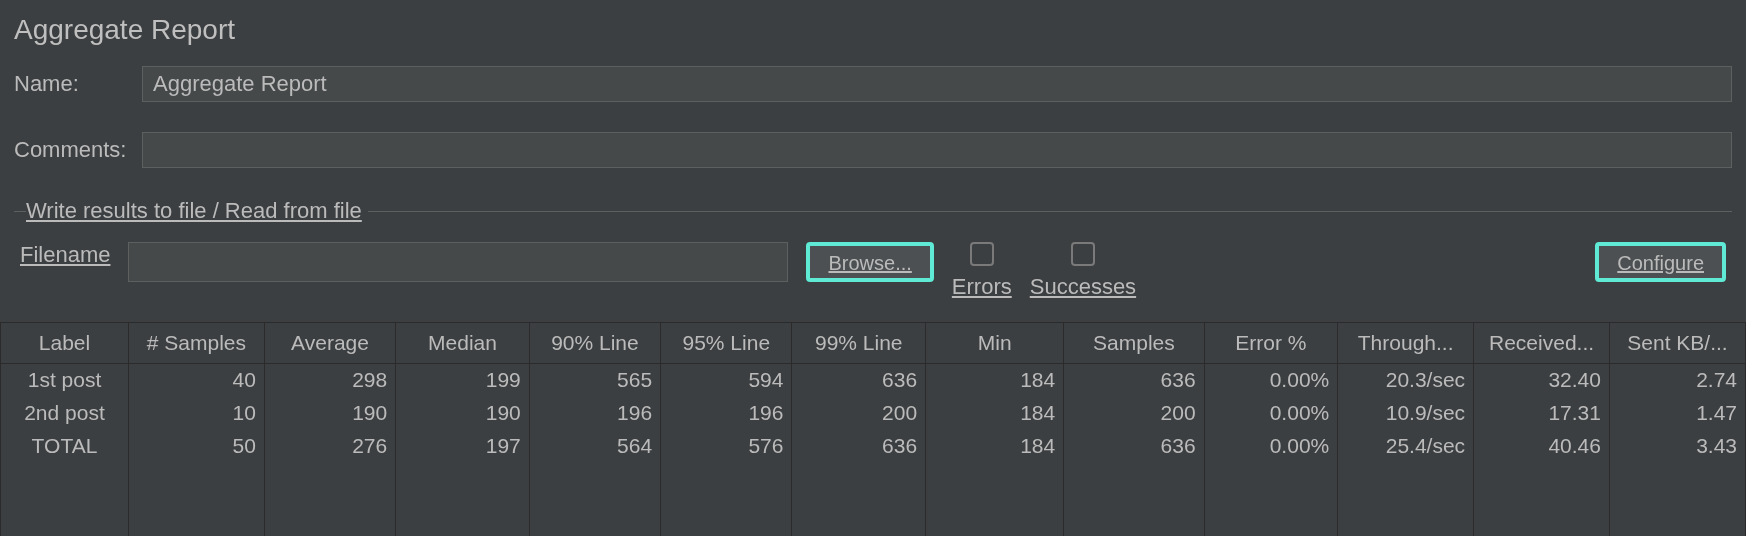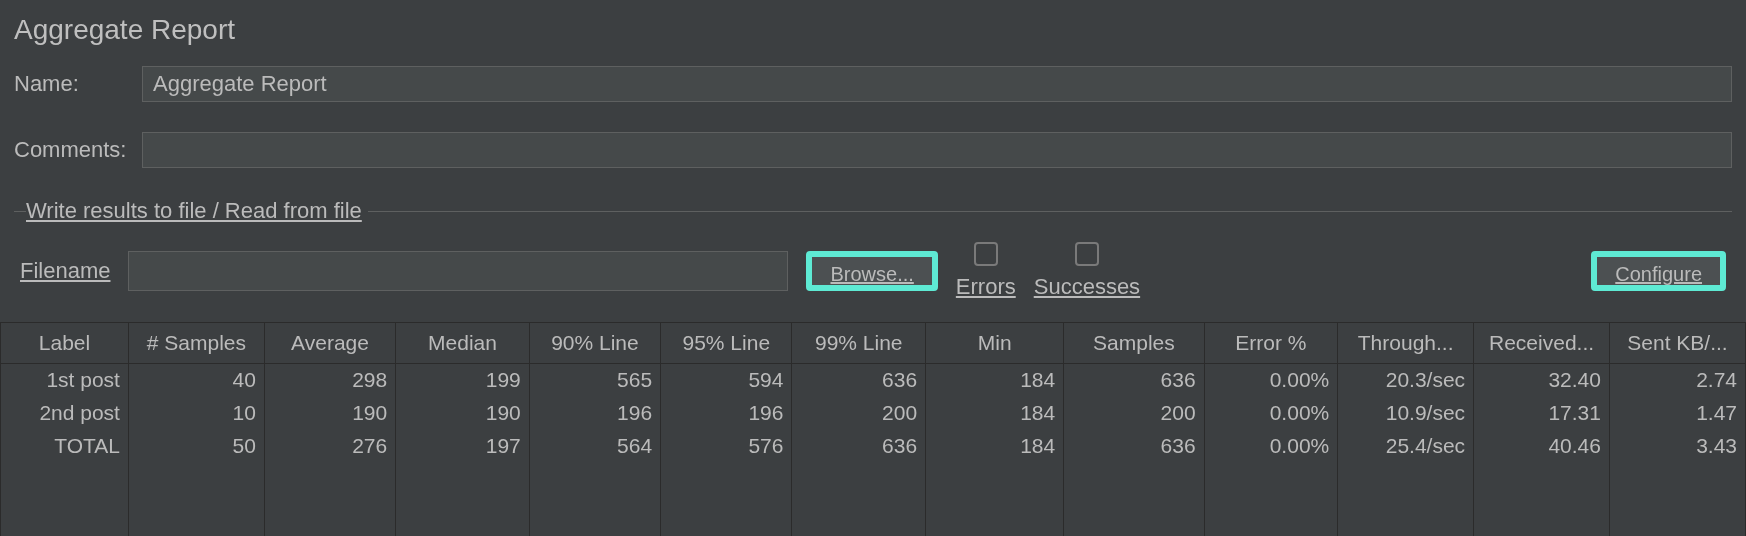--- a/index.html
+++ b/index.html
@@ -52,39 +52,38 @@
     text-decoration: underline;
   }
   fieldset.file-group legend {
     font-size: 22px;
     color: #bbbbbb;
     padding: 0 6px 0 0;
     margin-left: 6px;
   }
   .file-row {
     display: flex;
-    align-items: center;
     gap: 18px;
   }
   .file-label {
     font-size: 22px;
     color: #bbbbbb;
   }
   .file-input {
     width: 660px;
     background: #45494a;
     border: 1px solid #5e6060;
     color: #bbbbbb;
     font-size: 22px;
     padding: 5px 10px;
     height: 40px;
   }
   .btn {
     background: #4c5052;
-    border: 6px solid #5eead4;
+    border: 4px solid #5eead4;
     color: #bbbbbb;
     font-size: 20px;
     padding: 6px 18px;
     height: 40px;
     border-radius: 4px;
     cursor: pointer;
   }
   .logdisplay-label {
     font-size: 22px;
     color: #bbbbbb;
@@ -138,21 +137,21 @@
     border-left: 1px solid #2b2b2b;
     border-right: 1px solid #2b2b2b;
     border-top: none;
     border-bottom: none;
     text-align: right;
     overflow: hidden;
     white-space: nowrap;
     height: 33px;
   }
   .agg-table td.col-label {
-    text-align: right;
+    text-align: center;
   }
   .agg-table tbody tr.empty-row td {
     border-top: none;
     border-bottom: none;
   }
   .agg-table tbody tr:first-child td {
     border-top: 1px solid #2b2b2b;
   }
 </style>
 </head>

